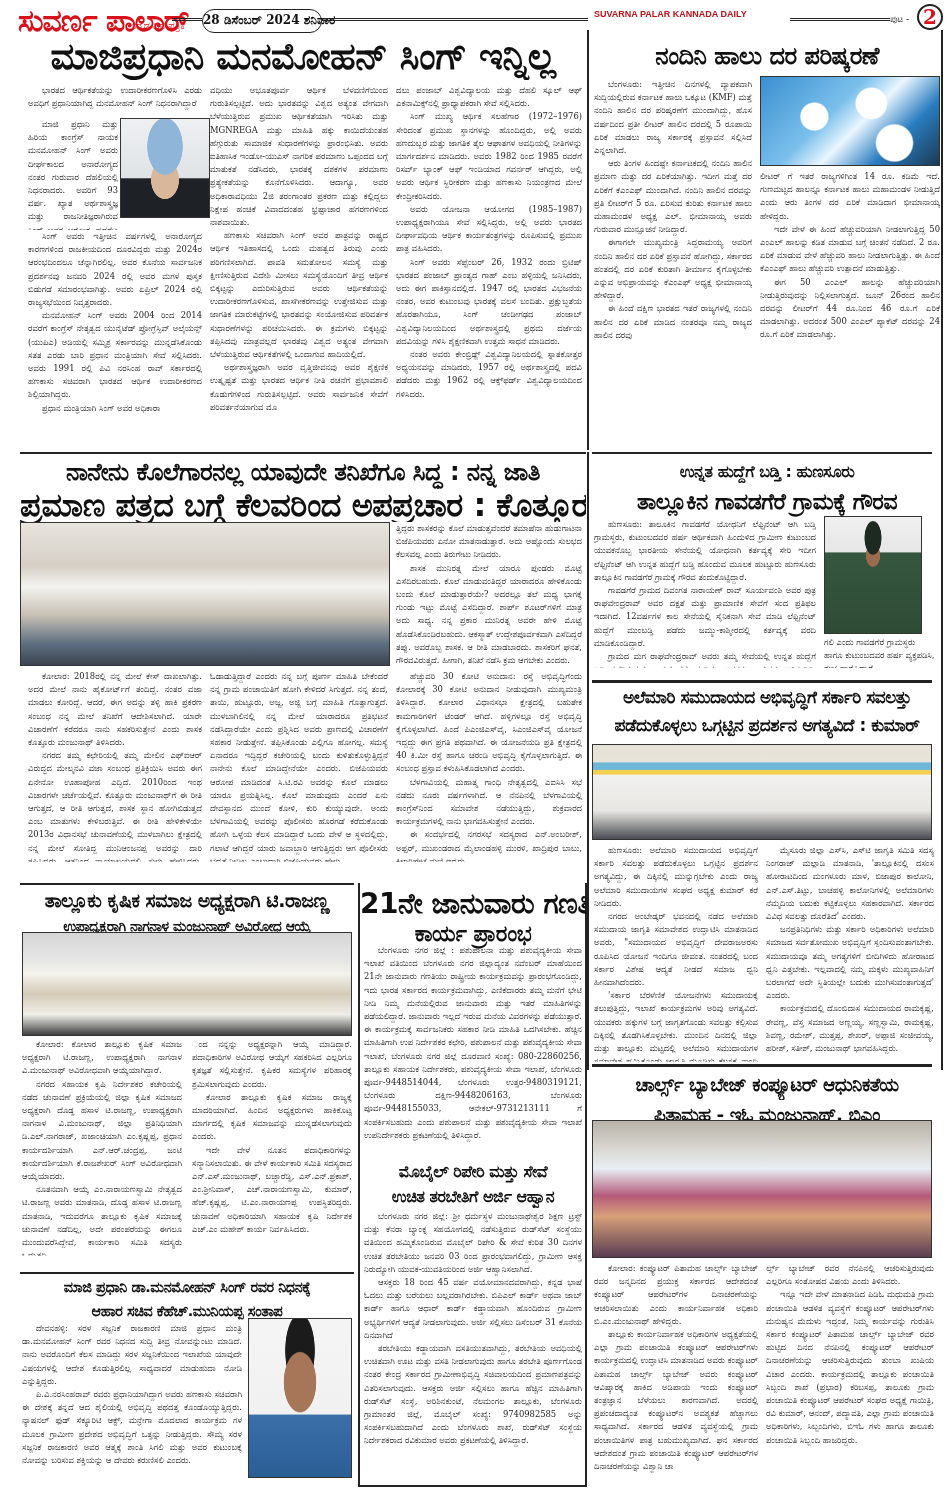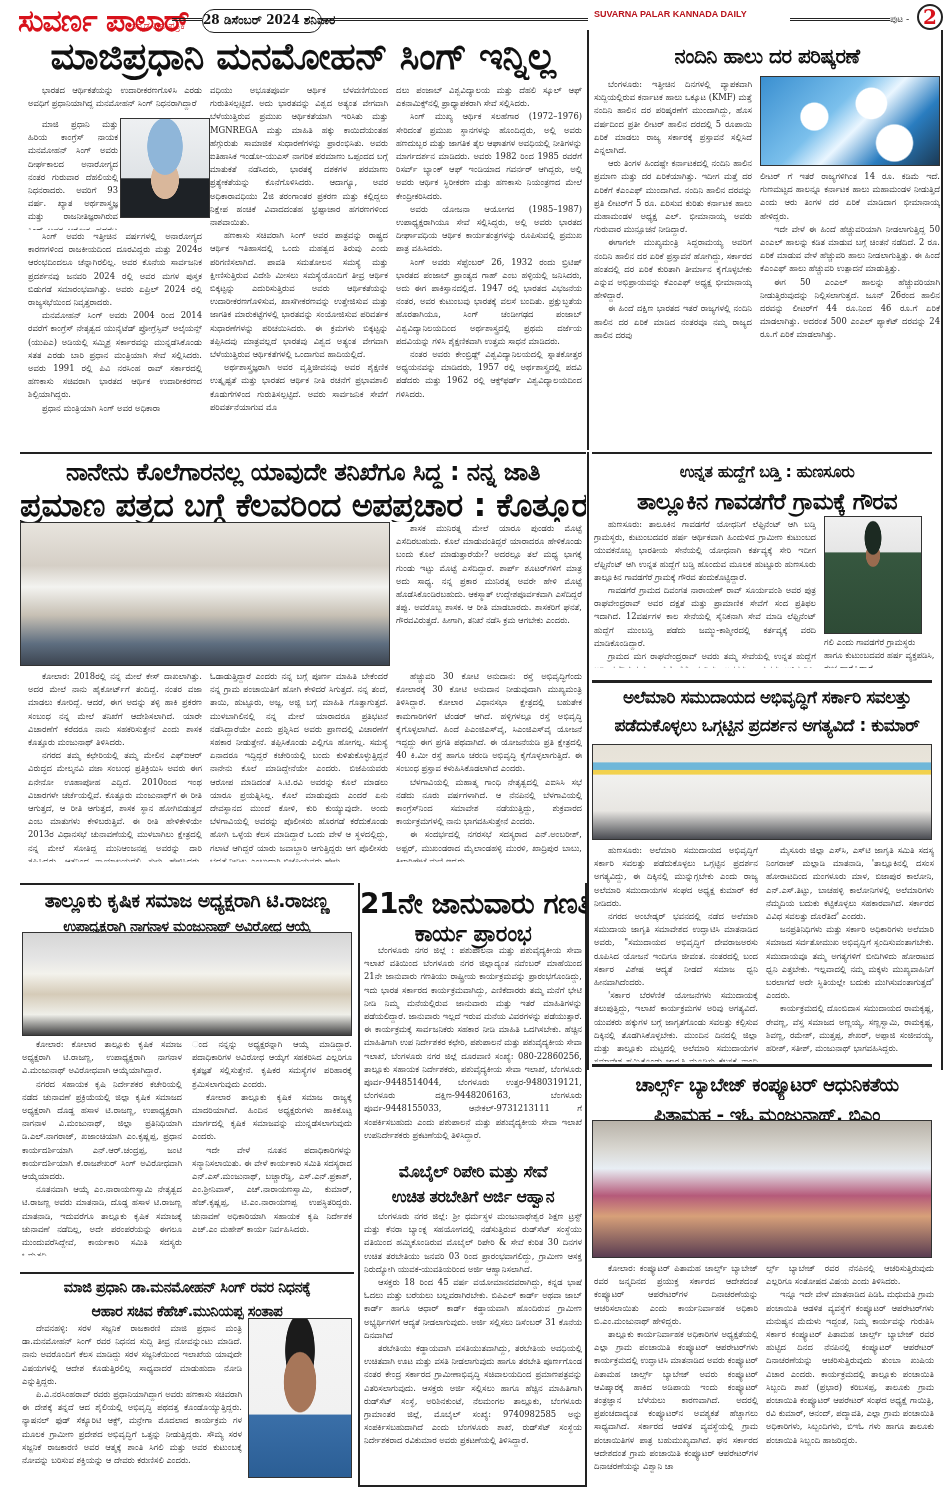--- a/index.html
+++ b/index.html
@@ -78,21 +78,21 @@
   <div class="abs body-text" style="left:396px;top:84px;width:186px;height:368px;">
     <p style="text-indent:0">ದಲು ಪಂಜಾಬ್ ವಿಶ್ವವಿದ್ಯಾಲಯ ಮತ್ತು ದೆಹಲಿ ಸ್ಕೂಲ್ ಆಫ್ ಎಕನಾಮಿಕ್ಸ್‌ನಲ್ಲಿ ಪ್ರಾಧ್ಯಾಪಕರಾಗಿ ಸೇವೆ ಸಲ್ಲಿಸಿದರು.</p>
     <p>ಸಿಂಗ್ ಮುಖ್ಯ ಆರ್ಥಿಕ ಸಲಹೆಗಾರ (1972–1976) ಸೇರಿದಂತೆ ಪ್ರಮುಖ ಸ್ಥಾನಗಳನ್ನು ಹೊಂದಿದ್ದರು, ಅಲ್ಲಿ ಅವರು ಹಣದುಬ್ಬರ ಮತ್ತು ಜಾಗತಿಕ ತೈಲ ಆಘಾತಗಳ ಅವಧಿಯಲ್ಲಿ ನೀತಿಗಳನ್ನು ಮಾರ್ಗದರ್ಶನ ಮಾಡಿದರು. ಅವರು 1982 ರಿಂದ 1985 ರವರೆಗೆ ರಿಸರ್ವ್ ಬ್ಯಾಂಕ್ ಆಫ್ ಇಂಡಿಯಾದ ಗವರ್ನರ್ ಆಗಿದ್ದರು, ಅಲ್ಲಿ ಅವರು ಆರ್ಥಿಕ ಸ್ಥಿರೀಕರಣ ಮತ್ತು ಹಣಕಾಸು ನಿಯಂತ್ರಣದ ಮೇಲೆ ಕೇಂದ್ರೀಕರಿಸಿದರು.</p>
     <p>ಅವರು ಯೋಜನಾ ಆಯೋಗದ (1985–1987) ಉಪಾಧ್ಯಕ್ಷರಾಗಿಯೂ ಸೇವೆ ಸಲ್ಲಿಸಿದ್ದರು, ಅಲ್ಲಿ ಅವರು ಭಾರತದ ದೀರ್ಘಾವಧಿಯ ಆರ್ಥಿಕ ಕಾರ್ಯತಂತ್ರಗಳನ್ನು ರೂಪಿಸುವಲ್ಲಿ ಪ್ರಮುಖ ಪಾತ್ರ ವಹಿಸಿದರು.</p>
     <p>ಸಿಂಗ್ ಅವರು ಸೆಪ್ಟೆಂಬರ್ 26, 1932 ರಂದು ಬ್ರಿಟಿಷ್ ಭಾರತದ ಪಂಜಾಬ್ ಪ್ರಾಂತ್ಯದ ಗಾಹ್ ಎಂಬ ಹಳ್ಳಿಯಲ್ಲಿ ಜನಿಸಿದರು, ಅದು ಈಗ ಪಾಕಿಸ್ತಾನದಲ್ಲಿದೆ. 1947 ರಲ್ಲಿ ಭಾರತದ ವಿಭಜನೆಯ ನಂತರ, ಅವರ ಕುಟುಂಬವು ಭಾರತಕ್ಕೆ ವಲಸೆ ಬಂದಿತು. ಪ್ರಕ್ಷುಬ್ಧತೆಯ ಹೊರತಾಗಿಯೂ, ಸಿಂಗ್ ಚಂಡೀಗಢದ ಪಂಜಾಬ್ ವಿಶ್ವವಿದ್ಯಾನಿಲಯದಿಂದ ಅರ್ಥಶಾಸ್ತ್ರದಲ್ಲಿ ಪ್ರಥಮ ದರ್ಜೆಯ ಪದವಿಯನ್ನು ಗಳಿಸಿ ಶೈಕ್ಷಣಿಕವಾಗಿ ಉತ್ತಮ ಸಾಧನೆ ಮಾಡಿದರು.</p>
     <p>ನಂತರ ಅವರು ಕೇಂಬ್ರಿಡ್ಜ್ ವಿಶ್ವವಿದ್ಯಾನಿಲಯದಲ್ಲಿ ಸ್ನಾತಕೋತ್ತರ ಅಧ್ಯಯನವನ್ನು ಮಾಡಿದರು, 1957 ರಲ್ಲಿ ಅರ್ಥಶಾಸ್ತ್ರದಲ್ಲಿ ಪದವಿ ಪಡೆದರು ಮತ್ತು 1962 ರಲ್ಲಿ ಆಕ್ಸ್‌ಫರ್ಡ್ ವಿಶ್ವವಿದ್ಯಾಲಯದಿಂದ ಗಳಿಸಿದರು.</p>
   </div>
 </section>
 
 <section>
-  <div class="abs headline" style="left:592px;top:34px;width:350px;height:44px;font-size:20px;line-height:44px;">ನಂದಿನಿ ಹಾಲು ದರ ಪರಿಷ್ಕರಣೆ</div>
+  <div class="abs headline" style="left:592px;top:34px;width:350px;height:44px;font-size:24px;line-height:44px;">ನಂದಿನಿ ಹಾಲು ದರ ಪರಿಷ್ಕರಣೆ</div>
   <div class="abs body-text" style="left:594px;top:78px;width:158px;height:362px;">
     <p>ಬೆಂಗಳೂರು: ಇತ್ತೀಚಿನ ದಿನಗಳಲ್ಲಿ ವ್ಯಾಪಕವಾಗಿ ಸುದ್ದಿಯಲ್ಲಿರುವ ಕರ್ನಾಟಕ ಹಾಲು ಒಕ್ಕೂಟ (KMF) ಮತ್ತೆ ನಂದಿನಿ ಹಾಲಿನ ದರ ಪರಿಷ್ಕರಣೆಗೆ ಮುಂದಾಗಿದ್ದು, ಹೊಸ ವರ್ಷದಿಂದ ಪ್ರತೀ ಲೀಟರ್ ಹಾಲಿನ ದರದಲ್ಲಿ 5 ರೂಪಾಯಿ ಏರಿಕೆ ಮಾಡಲು ರಾಜ್ಯ ಸರ್ಕಾರಕ್ಕೆ ಪ್ರಸ್ತಾವನೆ ಸಲ್ಲಿಸಿದೆ ಎನ್ನಲಾಗಿದೆ.</p>
     <p>ಆರು ತಿಂಗಳ ಹಿಂದಷ್ಟೇ ಕರ್ನಾಟಕದಲ್ಲಿ ನಂದಿನಿ ಹಾಲಿನ ಪ್ರಮಾಣ ಮತ್ತು ದರ ಏರಿಕೆಯಾಗಿತ್ತು. ಇದೀಗ ಮತ್ತೆ ದರ ಏರಿಕೆಗೆ ಕೆಎಂಎಫ್ ಮುಂದಾಗಿದೆ. ನಂದಿನಿ ಹಾಲಿನ ದರವನ್ನು ಪ್ರತಿ ಲೀಟರ್‌ಗೆ 5 ರೂ. ಏರಿಸುವ ಕುರಿತು ಕರ್ನಾಟಕ ಹಾಲು ಮಹಾಮಂಡಳ ಅಧ್ಯಕ್ಷ ಎಲ್. ಭೀಮಾನಾಯ್ಕ ಅವರು ಗುರುವಾರ ಮುನ್ಸೂಚನೆ ನೀಡಿದ್ದಾರೆ.</p>
     <p>ಈಗಾಗಲೇ ಮುಖ್ಯಮಂತ್ರಿ ಸಿದ್ದರಾಮಯ್ಯ ಅವರಿಗೆ ನಂದಿನಿ ಹಾಲಿನ ದರ ಏರಿಕೆ ಪ್ರಸ್ತಾವನೆ ಹೋಗಿದ್ದು, ಸರ್ಕಾರದ ಹಂತದಲ್ಲಿ ದರ ಏರಿಕೆ ಕುರಿತಾಗಿ ತೀರ್ಮಾನ ಕೈಗೊಳ್ಳಬೇಕು ಎನ್ನುವ ಅಭಿಪ್ರಾಯವನ್ನು ಕೆಎಂಎಫ್ ಅಧ್ಯಕ್ಷ ಭೀಮಾನಾಯ್ಕ ಹೇಳಿದ್ದಾರೆ.</p>
     <p>ಈ ಹಿಂದೆ ದಕ್ಷಿಣ ಭಾರತದ ಇತರೆ ರಾಜ್ಯಗಳಲ್ಲಿ ನಂದಿನಿ ಹಾಲಿನ ದರ ಏರಿಕೆ ಮಾಡಿದ ನಂತರವೂ ನಮ್ಮ ರಾಜ್ಯದ ಹಾಲಿನ ದರವು</p>
   </div>
   <div class="abs photo ph-milk" style="left:760px;top:76px;width:180px;height:90px;" aria-label="Nandini milk packets"></div>
   <div class="abs body-text" style="left:760px;top:170px;width:180px;height:270px;">
     <p style="text-indent:0">ಲೀಟರ್ ಗೆ ಇತರೆ ರಾಜ್ಯಗಳಿಗಿಂತ 14 ರೂ. ಕಡಿಮೆ ಇದೆ. ಗುಣಮಟ್ಟದ ಹಾಲನ್ನೂ ಕರ್ನಾಟಕ ಹಾಲು ಮಹಾಮಂಡಳ ನೀಡುತ್ತಿದೆ ಎಂದು ಆರು ತಿಂಗಳ ದರ ಏರಿಕೆ ಮಾಡಿದಾಗ ಭೀಮಾನಾಯ್ಕ ಹೇಳಿದ್ದರು.</p>
     <p>ಇದೇ ವೇಳೆ ಈ ಹಿಂದೆ ಹೆಚ್ಚುವರಿಯಾಗಿ ನೀಡಲಾಗುತ್ತಿದ್ದ 50 ಎಂಎಲ್ ಹಾಲನ್ನು ಕಡಿತ ಮಾಡುವ ಬಗ್ಗೆ ಚಿಂತನೆ ನಡೆದಿದೆ. 2 ರೂ. ಏರಿಕೆ ಮಾಡುವ ವೇಳೆ ಹೆಚ್ಚುವರಿ ಹಾಲು ನೀಡಲಾಗುತ್ತಿತ್ತು. ಈ ಹಿಂದೆ ಕೆಎಂಎಫ್ ಹಾಲು ಹೆಚ್ಚುವರಿ ಉತ್ಪಾದನೆ ಮಾಡುತ್ತಿತ್ತು.</p>
@@ -106,20 +106,21 @@
   <div class="abs headline" style="left:20px;top:455px;width:566px;height:34px;font-size:24px;line-height:34px;">ನಾನೇನು ಕೊಲೆಗಾರನಲ್ಲ ಯಾವುದೇ ತನಿಖೆಗೂ ಸಿದ್ಧ : ನನ್ನ ಜಾತಿ</div>
   <div class="abs headline" style="left:20px;top:488px;width:566px;height:34px;font-size:32px;line-height:34px;">ಪ್ರಮಾಣ ಪತ್ರದ ಬಗ್ಗೆ ಕೆಲವರಿಂದ ಅಪಪ್ರಚಾರ : ಕೊತ್ತೂರು ಮಂಜುನಾಥ್</div>
   <div class="abs photo ph-group1" style="left:20px;top:493px;width:0;height:0;border:none;"></div>
   <div class="abs photo ph-group1" style="left:20px;top:495px;width:0;height:0;border:none;"></div>
   <div class="abs photo ph-group1" style="left:20px;top:495px;width:0;height:0;border:none;"></div>
   <div class="abs photo ph-group1" style="left:20px;top:495px;width:0;height:0;border:none;"></div>
   <div class="abs photo ph-group1" style="left:20px;top:495px;width:0;height:0;border:none;"></div>
   <div class="abs photo ph-group1" style="left:20px;top:495px;width:0;height:0;border:none;"></div>
   <div class="abs photo ph-group1" style="left:20px;top:522px;width:370px;height:144px;" aria-label="Kothur Manjunath with supporters"></div>
   <div class="abs body-text" style="left:396px;top:522px;width:186px;height:144px;">
+    <p style="text-indent:0">ತ್ತಿದ್ದರು ಶಾಸಕರನ್ನು ಕೊಲೆ ಮಾಡುತ್ತವೆಂದರೆ ತಮಾಷೆನಾ ಹುಡುಗಾಟನಾ ಬಿಜೆಪಿಯವರು ಏನೋ ಮಾತನಾಡುತ್ತಾರೆ. ಅದು ಅಷ್ಟೊಂದು ಸುಲಭದ ಕೆಲಸವಲ್ಲ ಎಂದು ತಿರುಗೇಟು ನೀಡಿದರು.</p>
     <p>ಶಾಸಕ ಮುನಿರತ್ನ ಮೇಲೆ ಯಾರೂ ಪುಂಡರು ಮೊಟ್ಟೆ ಎಸೆದಿರಬಹುದು. ಕೊಲೆ ಮಾಡುವಂತಿದ್ದರೆ ಯಾರಾದರೂ ಹೇಳಿಕೊಂಡು ಬಂದು ಕೊಲೆ ಮಾಡುತ್ತಾರೆಯೇ? ಅದರಲ್ಲೂ ತಲೆ ಮಧ್ಯ ಭಾಗಕ್ಕೆ ಗುಂಡು ಇಟ್ಟು ಮೊಟ್ಟೆ ಎಸೆದಿದ್ದಾರೆ. ಶಾರ್ಪ್ ಶೂಟರ್‌ಗಳಿಗೆ ಮಾತ್ರ ಅದು ಸಾಧ್ಯ. ನನ್ನ ಪ್ರಕಾರ ಮುನಿರತ್ನ ಅವರೇ ಹೇಳಿ ಮೊಟ್ಟೆ ಹೊಡೆಸಿಕೊಂಡಿರಬಹುದು. ಆಕಸ್ಮಾತ್ ಉದ್ದೇಶಪೂರ್ವಕವಾಗಿ ಎಸೆದಿದ್ದರೆ ತಪ್ಪು. ಅವರೊಬ್ಬ ಶಾಸಕ. ಆ ರೀತಿ ಮಾಡಬಾರದು. ಶಾಸಕರಿಗೆ ಘನತೆ, ಗೌರವವಿರುತ್ತದೆ. ಹೀಗಾಗಿ, ತನಿಖೆ ನಡೆಸಿ ಕ್ರಮ ಆಗಬೇಕು ಎಂದರು.</p>
   </div>
   <div class="abs body-text" style="left:28px;top:670px;width:174px;height:192px;">
     <p>ಕೋಲಾರ: 2018ರಲ್ಲಿ ನನ್ನ ಮೇಲೆ ಕೇಸ್ ದಾಖಲಾಗಿತ್ತು. ಅದರ ಮೇಲೆ ನಾನು ಹೈಕೋರ್ಟ್‌ಗೆ ತಂದಿದ್ದೆ. ನಂತರ ವಜಾ ಮಾಡಲು ಕೋರಿದ್ದೆ. ಆದರೆ, ಈಗ ಅದನ್ನು ತಳ್ಳಿ ಹಾಕಿ ಪ್ರಕರಣ ಸಂಬಂಧ ನನ್ನ ಮೇಲೆ ತನಿಖೆಗೆ ಆದೇಶಿಸಲಾಗಿದೆ. ಯಾರೇ ವಿಚಾರಣೆಗೆ ಕರೆದರೂ ನಾನು ಸಹಕರಿಸುತ್ತೇನೆ ಎಂದು ಶಾಸಕ ಕೊತ್ತೂರು ಮಂಜುನಾಥ್ ತಿಳಿಸಿದರು.</p>
     <p>ನಗರದ ತಮ್ಮ ಕಛೇರಿಯಲ್ಲಿ ತಮ್ಮ ಮೇಲಿನ ಎಫ್‌ಐಆರ್ ವಿರುದ್ಧದ ಮೇಲ್ಮನವಿ ವಜಾ ಸಂಬಂಧ ಪ್ರತಿಕ್ರಿಯಿಸಿ ಅವರು ಈಗ ಏನೇನೋ ಊಹಾಪೋಹ ಎದ್ದಿದೆ. 2010ರಿಂದ ಇಂಥ ವಿಚಾರಗಳೇ ಚರ್ಚೆಯಲ್ಲಿವೆ. ಕೊತ್ತೂರು ಮಂಜುನಾಥ್‌ಗೆ ಈ ರೀತಿ ಆಗುತ್ತದೆ, ಆ ರೀತಿ ಆಗುತ್ತದೆ, ಶಾಸಕ ಸ್ಥಾನ ಹೋಗಿಬಿಡುತ್ತದೆ ಎಂಬ ಮಾತುಗಳು ಕೇಳಿಬರುತ್ತಿವೆ. ಈ ರೀತಿ ಹೇಳಿಕೇಳಿಯೇ 2013ರ ವಿಧಾನಸಭೆ ಚುನಾವಣೆಯಲ್ಲಿ ಮುಳಬಾಗಿಲು ಕ್ಷೇತ್ರದಲ್ಲಿ ನನ್ನ ಮೇಲೆ ಸೋತಿದ್ದ ಮುನಿಆಂಜನಪ್ಪ ಅವರನ್ನು ದಾರಿ ತಪ್ಪಿಸಿದ್ದರು. ಆತನಿಂದ ನ್ಯಾಯಾಲಯದಲ್ಲಿ ಸುಳ್ಳು ಹೇಳಿಸಿದರು. ಈಗ ಅಂಥ ಮಾತು ಮತ್ತೆ ಶುರುವಾಗಿದೆ. ಏನೇನೋ ಹೇಳಿಕೊಂಡು</p>
   </div>
   <div class="abs body-text" style="left:210px;top:670px;width:178px;height:192px;">
     <p style="text-indent:0">ಓಡಾಡುತ್ತಿದ್ದಾರೆ ಎಂದರು ನನ್ನ ಬಗ್ಗೆ ಪೂರ್ಣ ಮಾಹಿತಿ ಬೇಕೆಂದರೆ ನನ್ನ ಗ್ರಾಮ ಪಂಚಾಯಿತಿಗೆ ಹೋಗಿ ಕೇಳಿದರೆ ಸಿಗುತ್ತದೆ. ನನ್ನ ತಂದೆ, ತಾಯಿ, ಹುಟ್ಟೂರು, ಅಜ್ಜ, ಅಜ್ಜಿ ಬಗ್ಗೆ ಮಾಹಿತಿ ಗೊತ್ತಾಗುತ್ತದೆ. ಮುಳಬಾಗಿಲಿನಲ್ಲಿ ನನ್ನ ಮೇಲೆ ಯಾರಾದರೂ ಪ್ರತಿಭಟನೆ ನಡೆಸಿದ್ದಾರೆಯೇ ಎಂದು ಪ್ರಶ್ನಿಸಿದ ಅವರು ಪ್ರಾಣದಲ್ಲಿ ವಿಚಾರಣೆಗೆ ಸಹಕಾರ ನೀಡುತ್ತೇನೆ. ತಪ್ಪಿಸಿಕೊಂಡು ಎಲ್ಲಿಗೂ ಹೋಗಲ್ಲ. ಸಮಸ್ಯೆ ಏನಾದರೂ ಇದ್ದಿದ್ದರೆ ಕಚೇರಿಯಲ್ಲಿ ಬಂದು ಕುಳಿತುಕೊಳ್ಳುತ್ತಿದ್ದನೆ ನಾನೇನು ಕೊಲೆ ಮಾಡಿದ್ದೇನೆಯೇ ಎಂದರು. ಬಿಜೆಪಿಯವರು ಆರೋಪ ಮಾಡಿದಂತೆ ಸಿ.ಟಿ.ರವಿ ಅವರನ್ನು ಕೊಲೆ ಮಾಡಲು ಯಾರೂ ಪ್ರಯತ್ನಿಸಿಲ್ಲ. ಕೊಲೆ ಮಾಡುವುದು ಎಂದರೆ ಏನು ದೇವಸ್ಥಾನದ ಮುಂದೆ ಕೋಳಿ, ಕುರಿ ಕುಯ್ಯುವುದೇ. ಅಂದು ಬೆಳಗಾವಿಯಲ್ಲಿ ಅವರನ್ನು ಪೊಲೀಸರು ಹೊರಗಡೆ ಕರೆದುಕೊಂಡು ಹೋಗಿ ಒಳ್ಳೆಯ ಕೆಲಸ ಮಾಡಿದ್ದಾರೆ ಒಂದು ವೇಳೆ ಆ ಸ್ಥಳದಲ್ಲಿದ್ದು, ಗಲಾಟೆ ಆಗಿದ್ದರೆ ಯಾರು ಜವಾಬ್ದಾರಿ ಆಗುತ್ತಿದ್ದರು ಆಗ ಪೊಲೀಸರು ಭದ್ರತೆ ನೀಡಿಲ್ಲ ಎಂಬುದಾಗಿ ಬಿಜೆಪಿಯವರು ಹೇಳು</p>
   </div>
   <div class="abs body-text" style="left:396px;top:670px;width:186px;height:192px;">

